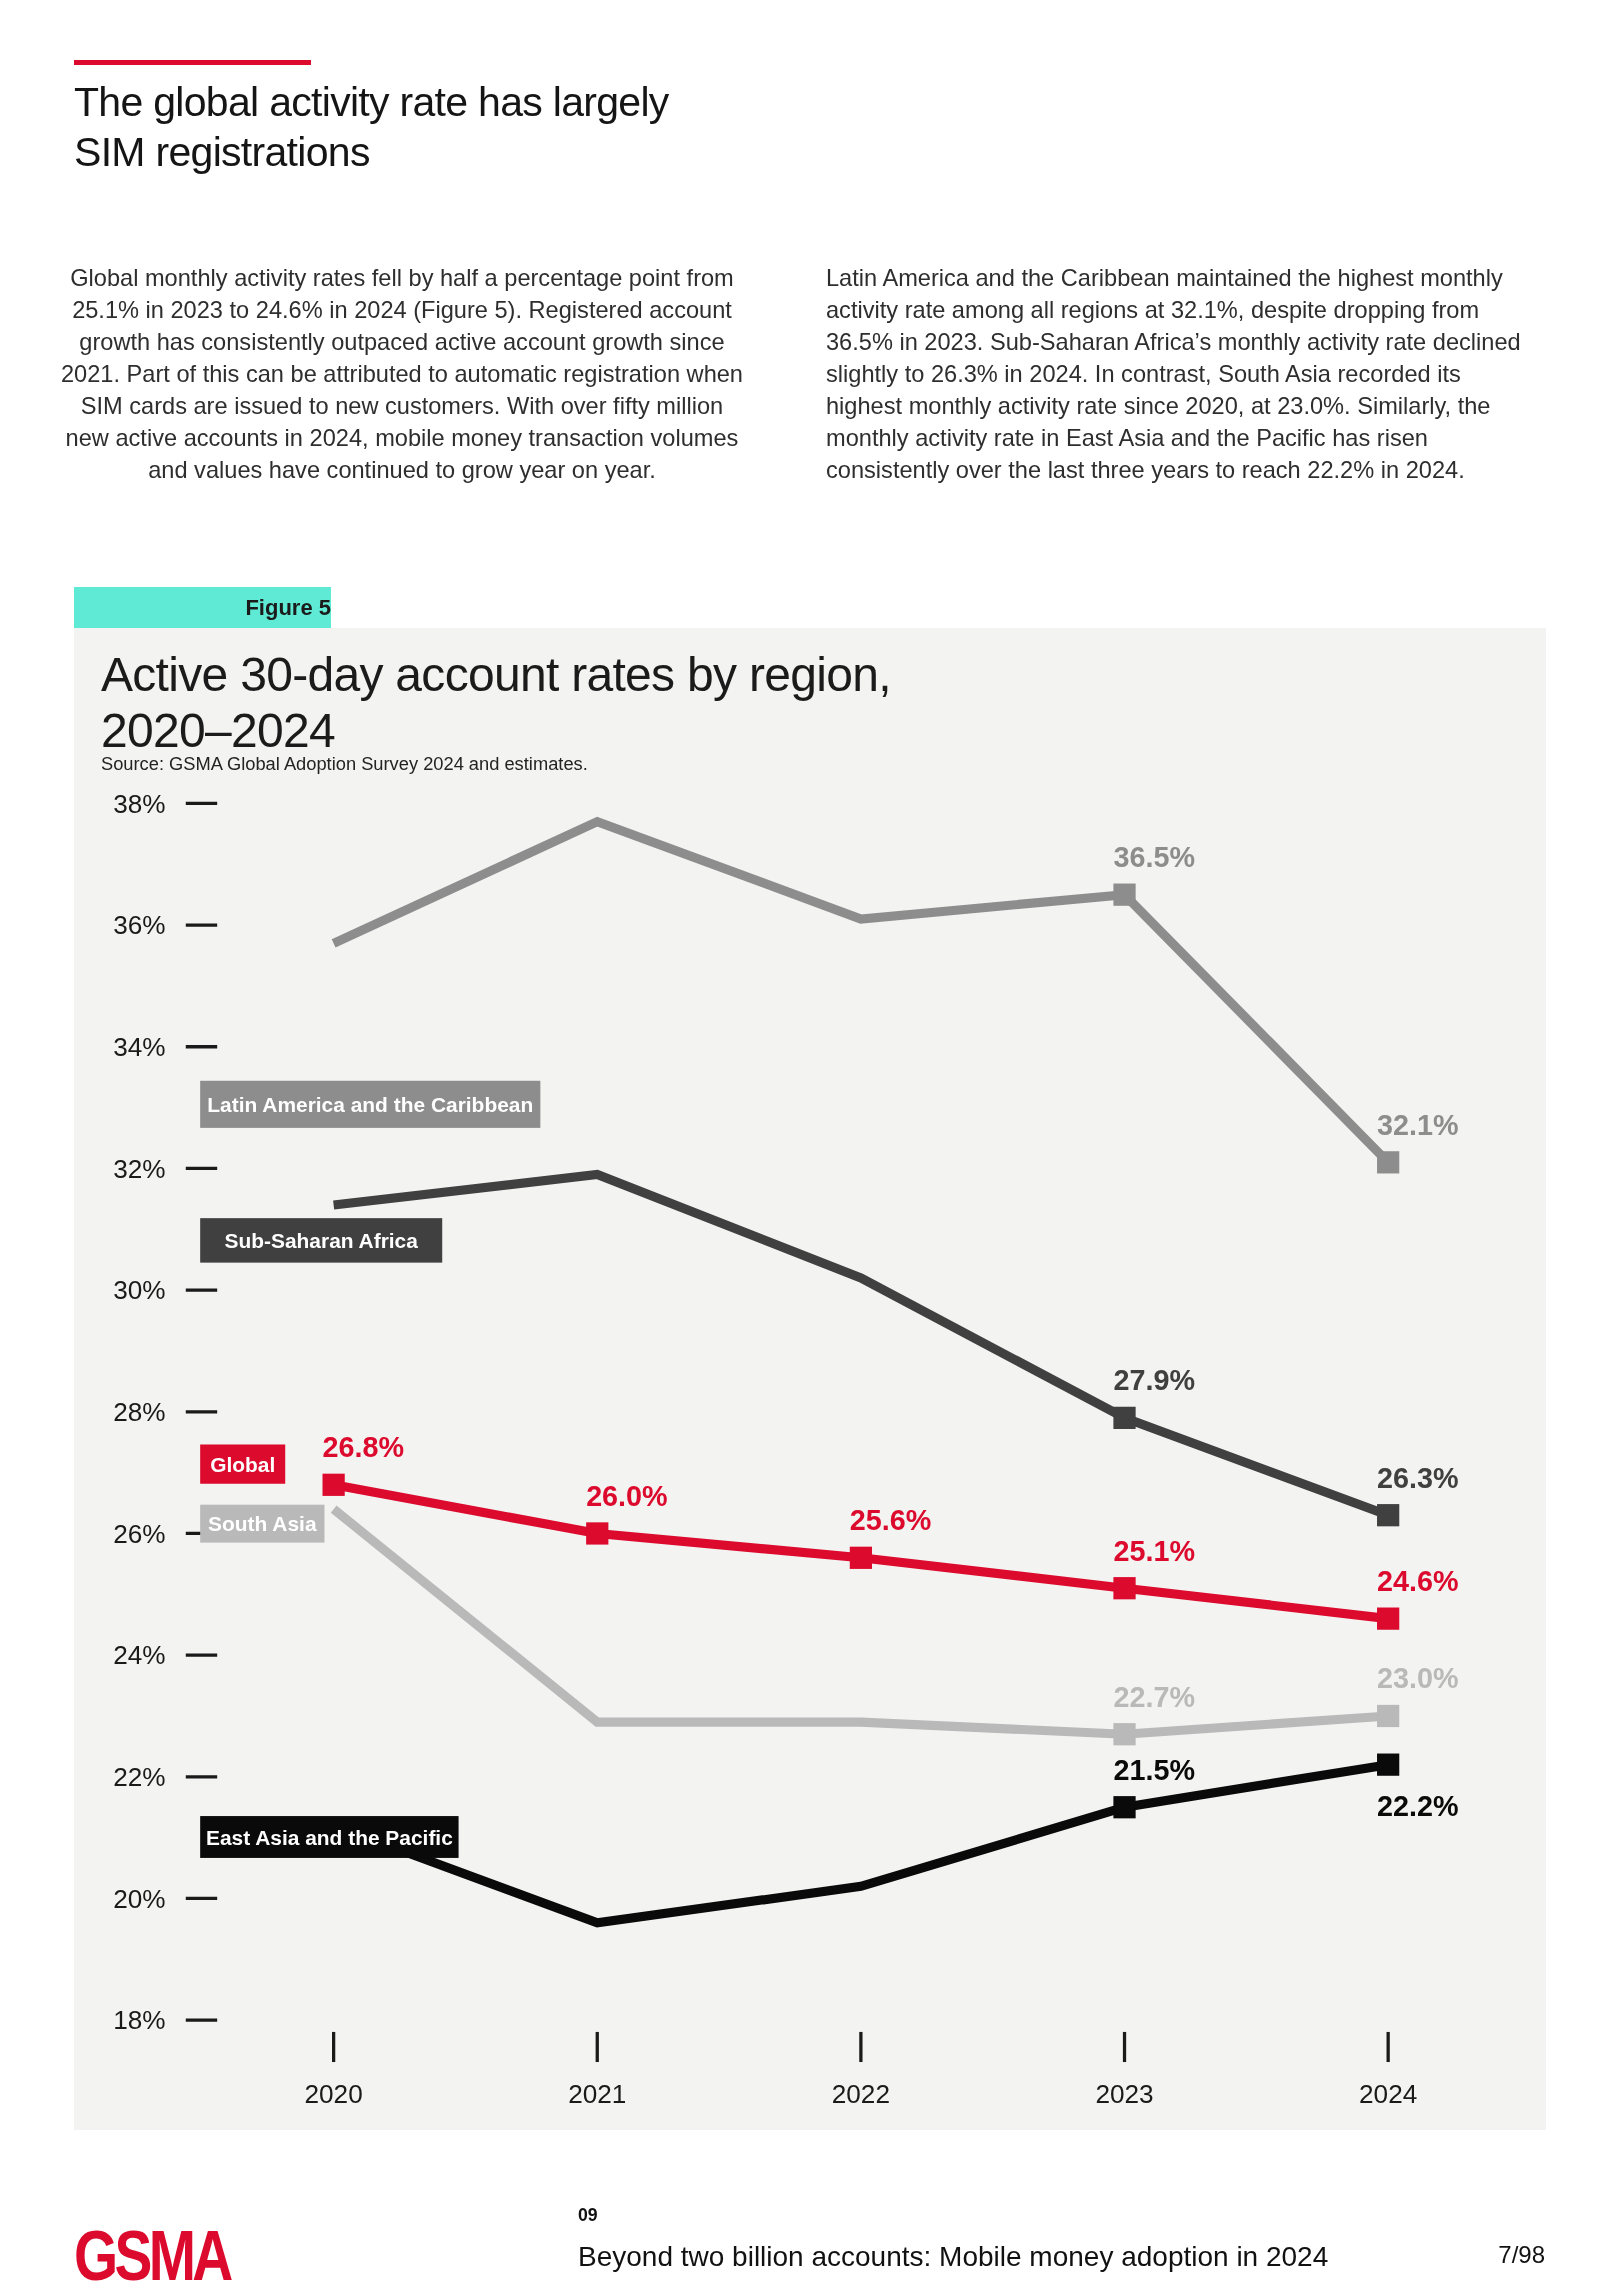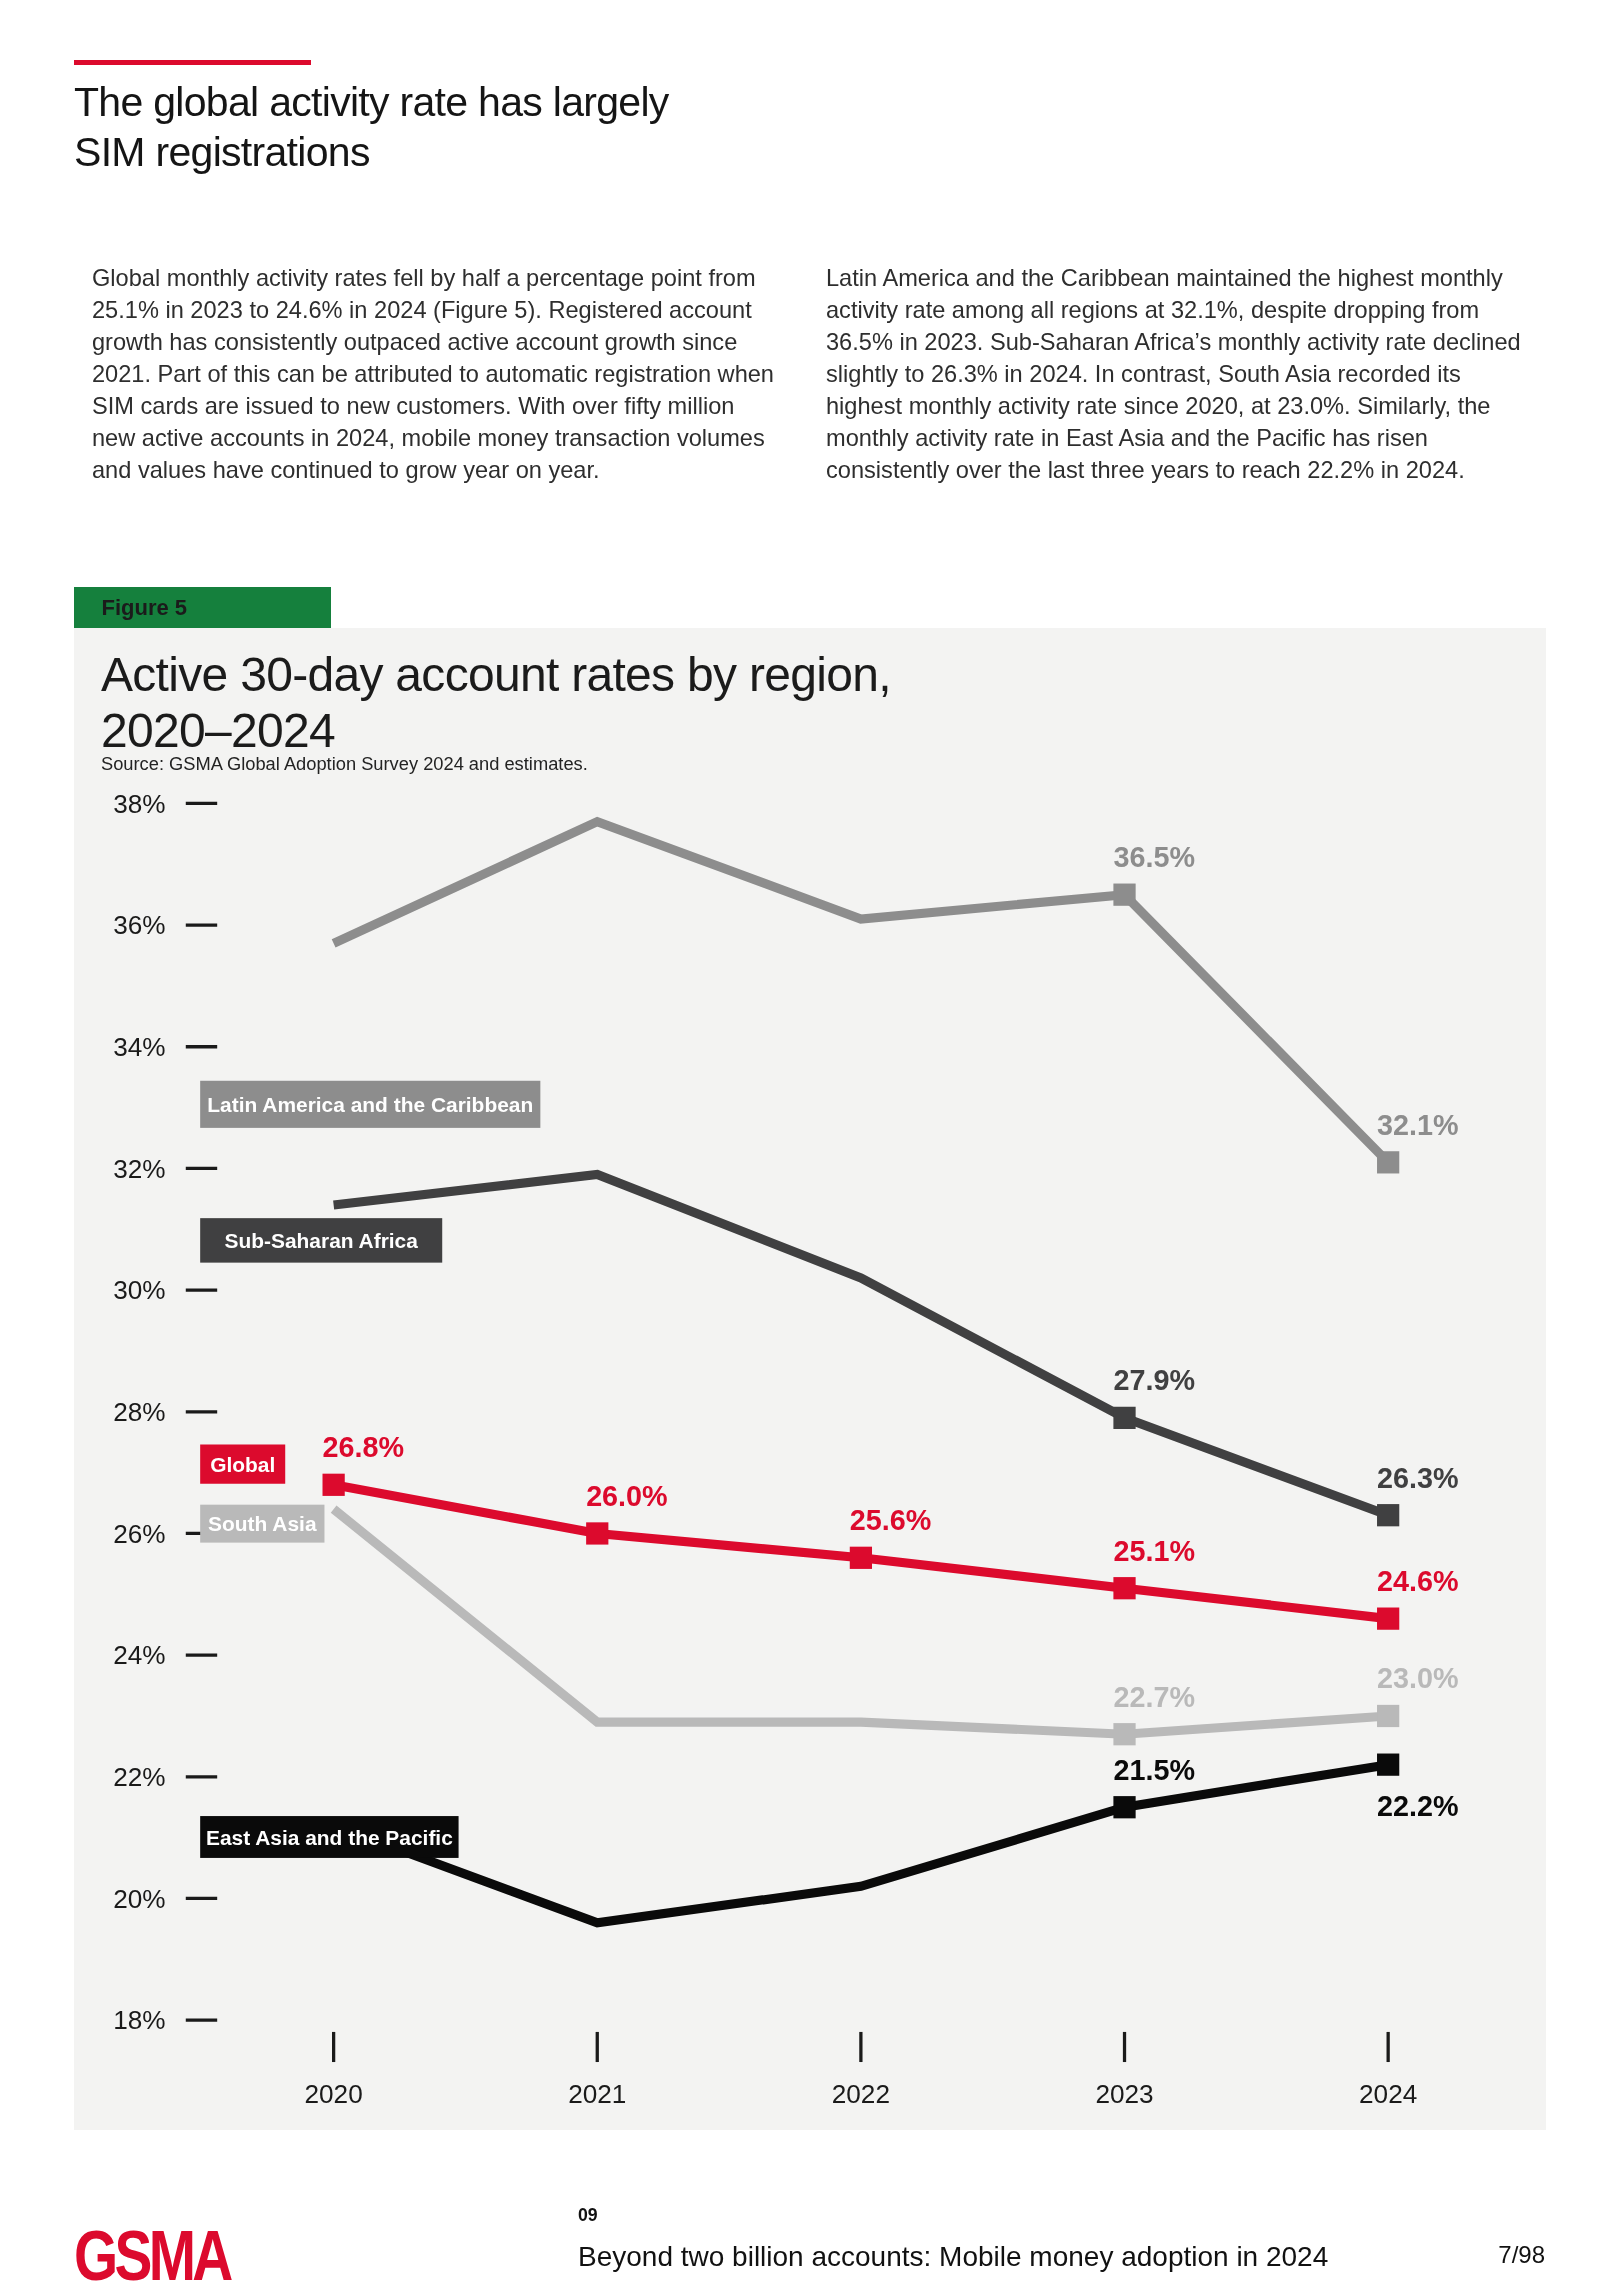--- a/index.html
+++ b/index.html
@@ -6,25 +6,25 @@
   body{font-family:"Liberation Sans","DejaVu Sans",sans-serif;color:#222;}
   .page{position:relative;width:1623px;height:2295px;background:#fff;overflow:hidden;}
 
   .accent-rule{position:absolute;left:74px;top:60px;width:237px;height:4.6px;}
 
   .h1{position:absolute;left:74px;top:77px;font-size:41px;line-height:1.22;
       font-weight:500;color:#151515;letter-spacing:-0.7px;}
   .h1 div{white-space:nowrap;}
 
   .col{position:absolute;top:262px;font-size:23.6px;line-height:1.36;color:#2e2e2e;}
-  .col-left{left:92px;width:684px;}
+  .col-left{left:60px;width:684px;text-align:center;}
   .col-right{left:826px;width:703px;}
 
-  .fig-tab{position:absolute;left:74px;top:587px;width:257px;height:41px;background:#15803d;
-           display:flex;align-items:center;}
+  .fig-tab{position:absolute;left:74px;top:587px;width:257px;height:41px;background:#5eead4;
+           display:flex;align-items:center;justify-content:flex-end;}
   .fig-tab span{margin-left:27.5px;font-size:22px;font-weight:700;color:#1b1b1b;}
   .fig-panel{position:absolute;left:74px;top:628px;width:1472px;height:1502px;background:#f3f3f2;}
   .fig-title{position:absolute;left:101px;top:647px;font-size:48px;line-height:1.16;
              font-weight:500;color:#1b1b1b;letter-spacing:-0.7px;}
   .fig-title div{white-space:nowrap;}
   .fig-source{position:absolute;left:101px;top:753px;font-size:18.3px;color:#232323;}
 
   svg.chart{position:absolute;left:0;top:0;}
   .ylab{font-size:40px;fill:#1a1a1a;}
   .xlab{font-size:40px;fill:#1a1a1a;}

